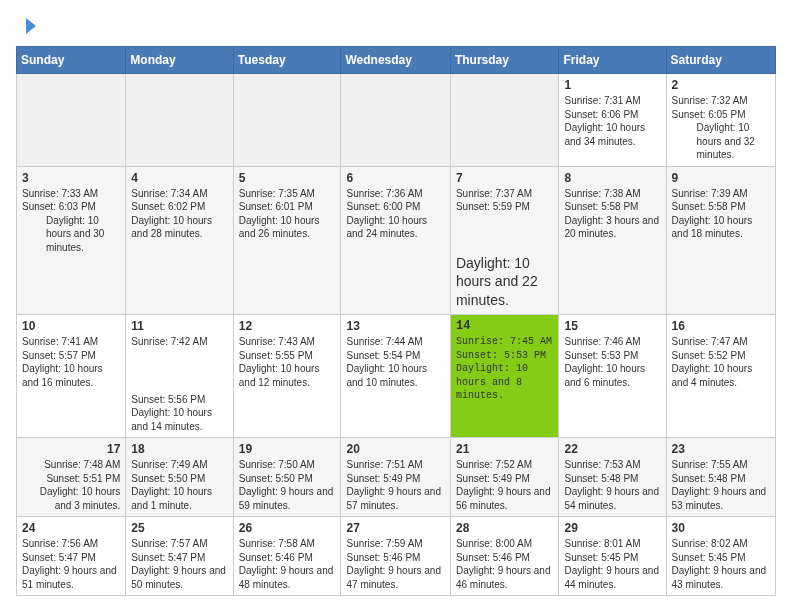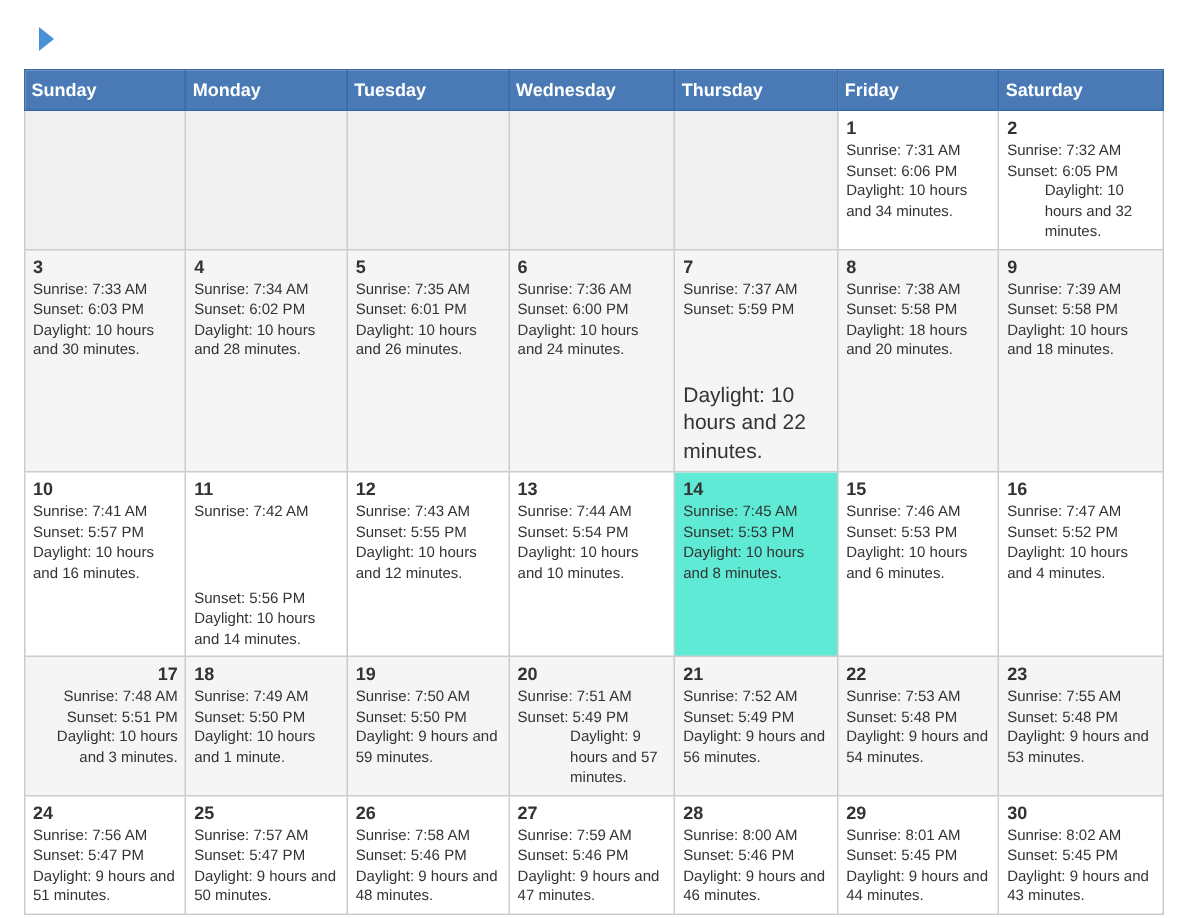--- a/index.html
+++ b/index.html
@@ -144,21 +144,21 @@
           <div style="font-size: 10px; line-height: 1.35;">Sunrise: 7:32 AM</div>
           <div style="font-size: 10px; line-height: 1.35;">Sunset: 6:05 PM</div>
           <div style="font-size: 10px; line-height: 1.35; margin-left: 25px;">Daylight: 10 hours and 32 minutes.</div>
         </td>
       </tr>
       <tr>
         <td style="background: rgb(245, 245, 245);">
           <span class="day-num">3</span>
           <div style="font-size: 10px; line-height: 1.35;">Sunrise: 7:33 AM</div>
           <div style="font-size: 10px; line-height: 1.35;">Sunset: 6:03 PM</div>
-          <div style="font-size: 10px; line-height: 1.35;">Daylight: 10 hours and 30 minutes.</div>
+          <div style="font-size: 10px; line-height: 1.35; margin-left: 24px;">Daylight: 10 hours and 30 minutes.</div>
         </td>
         <td style="background: rgb(245, 245, 245);">
           <span class="day-num">4</span>
           <div style="font-size: 10px; line-height: 1.35;">Sunrise: 7:34 AM</div>
           <div style="font-size: 10px; line-height: 1.35;">Sunset: 6:02 PM</div>
           <div style="font-size: 10px; line-height: 1.35;">Daylight: 10 hours and 28 minutes.</div>
         </td>
         <td style="background: rgb(245, 245, 245);">
           <span class="day-num">5</span>
           <div style="font-size: 10px; line-height: 1.35;">Sunrise: 7:35 AM</div>
@@ -174,21 +174,21 @@
         <td style="background: rgb(245, 245, 245);">
           <span class="day-num">7</span>
           <div style="font-size: 10px; line-height: 1.35;">Sunrise: 7:37 AM</div>
           <div style="font-size: 10px; line-height: 1.35;">Sunset: 5:59 PM</div>
           <div style="font-size: 14px; line-height: 1.35; margin-top: 40px;">Daylight: 10 hours and 22 minutes.</div>
         </td>
         <td style="background: rgb(245, 245, 245);">
           <span class="day-num">8</span>
           <div style="font-size: 10px; line-height: 1.35;">Sunrise: 7:38 AM</div>
           <div style="font-size: 10px; line-height: 1.35;">Sunset: 5:58 PM</div>
-          <div style="font-size: 10px; line-height: 1.35;">Daylight: 18 hours and 20 minutes.</div>
+          <div style="font-size: 10px; line-height: 1.35;">Daylight: 3 hours and 20 minutes.</div>
         </td>
         <td style="background: rgb(245, 245, 245);">
           <span class="day-num">9</span>
           <div style="font-size: 10px; line-height: 1.35;">Sunrise: 7:39 AM</div>
           <div style="font-size: 10px; line-height: 1.35;">Sunset: 5:58 PM</div>
           <div style="font-size: 10px; line-height: 1.35;">Daylight: 10 hours and 18 minutes.</div>
         </td>
       </tr>
       <tr>
         <td style="background: rgb(255, 255, 255);">
@@ -208,21 +208,21 @@
           <div style="font-size: 10px; line-height: 1.35;">Sunrise: 7:43 AM</div>
           <div style="font-size: 10px; line-height: 1.35;">Sunset: 5:55 PM</div>
           <div style="font-size: 10px; line-height: 1.35;">Daylight: 10 hours and 12 minutes.</div>
         </td>
         <td style="background: rgb(255, 255, 255);">
           <span class="day-num">13</span>
           <div style="font-size: 10px; line-height: 1.35;">Sunrise: 7:44 AM</div>
           <div style="font-size: 10px; line-height: 1.35;">Sunset: 5:54 PM</div>
           <div style="font-size: 10px; line-height: 1.35;">Daylight: 10 hours and 10 minutes.</div>
         </td>
-        <td style="background: #5eead4;">
+        <td style="background: #84cc16; font-family: Liberation Mono, monospace;">
           <span class="day-num">14</span>
           <div style="font-size: 10px; line-height: 1.35;">Sunrise: 7:45 AM</div>
           <div style="font-size: 10px; line-height: 1.35;">Sunset: 5:53 PM</div>
           <div style="font-size: 10px; line-height: 1.35;">Daylight: 10 hours and 8 minutes.</div>
         </td>
         <td style="background: rgb(255, 255, 255);">
           <span class="day-num">15</span>
           <div style="font-size: 10px; line-height: 1.35;">Sunrise: 7:46 AM</div>
           <div style="font-size: 10px; line-height: 1.35;">Sunset: 5:53 PM</div>
           <div style="font-size: 10px; line-height: 1.35;">Daylight: 10 hours and 6 minutes.</div>
@@ -250,21 +250,21 @@
         <td style="background: rgb(245, 245, 245);">
           <span class="day-num">19</span>
           <div style="font-size: 10px; line-height: 1.35;">Sunrise: 7:50 AM</div>
           <div style="font-size: 10px; line-height: 1.35;">Sunset: 5:50 PM</div>
           <div style="font-size: 10px; line-height: 1.35;">Daylight: 9 hours and 59 minutes.</div>
         </td>
         <td style="background: rgb(245, 245, 245);">
           <span class="day-num">20</span>
           <div style="font-size: 10px; line-height: 1.35;">Sunrise: 7:51 AM</div>
           <div style="font-size: 10px; line-height: 1.35;">Sunset: 5:49 PM</div>
-          <div style="font-size: 10px; line-height: 1.35; margin-left: 35px;">Daylight: 9 hours and 57 minutes.</div>
+          <div style="font-size: 10px; line-height: 1.35;">Daylight: 9 hours and 57 minutes.</div>
         </td>
         <td style="background: rgb(245, 245, 245);">
           <span class="day-num">21</span>
           <div style="font-size: 10px; line-height: 1.35;">Sunrise: 7:52 AM</div>
           <div style="font-size: 10px; line-height: 1.35;">Sunset: 5:49 PM</div>
           <div style="font-size: 10px; line-height: 1.35;">Daylight: 9 hours and 56 minutes.</div>
         </td>
         <td style="background: rgb(245, 245, 245); margin-top: 40px;">
           <span class="day-num">22</span>
           <div style="font-size: 10px; line-height: 1.35;">Sunrise: 7:53 AM</div>

